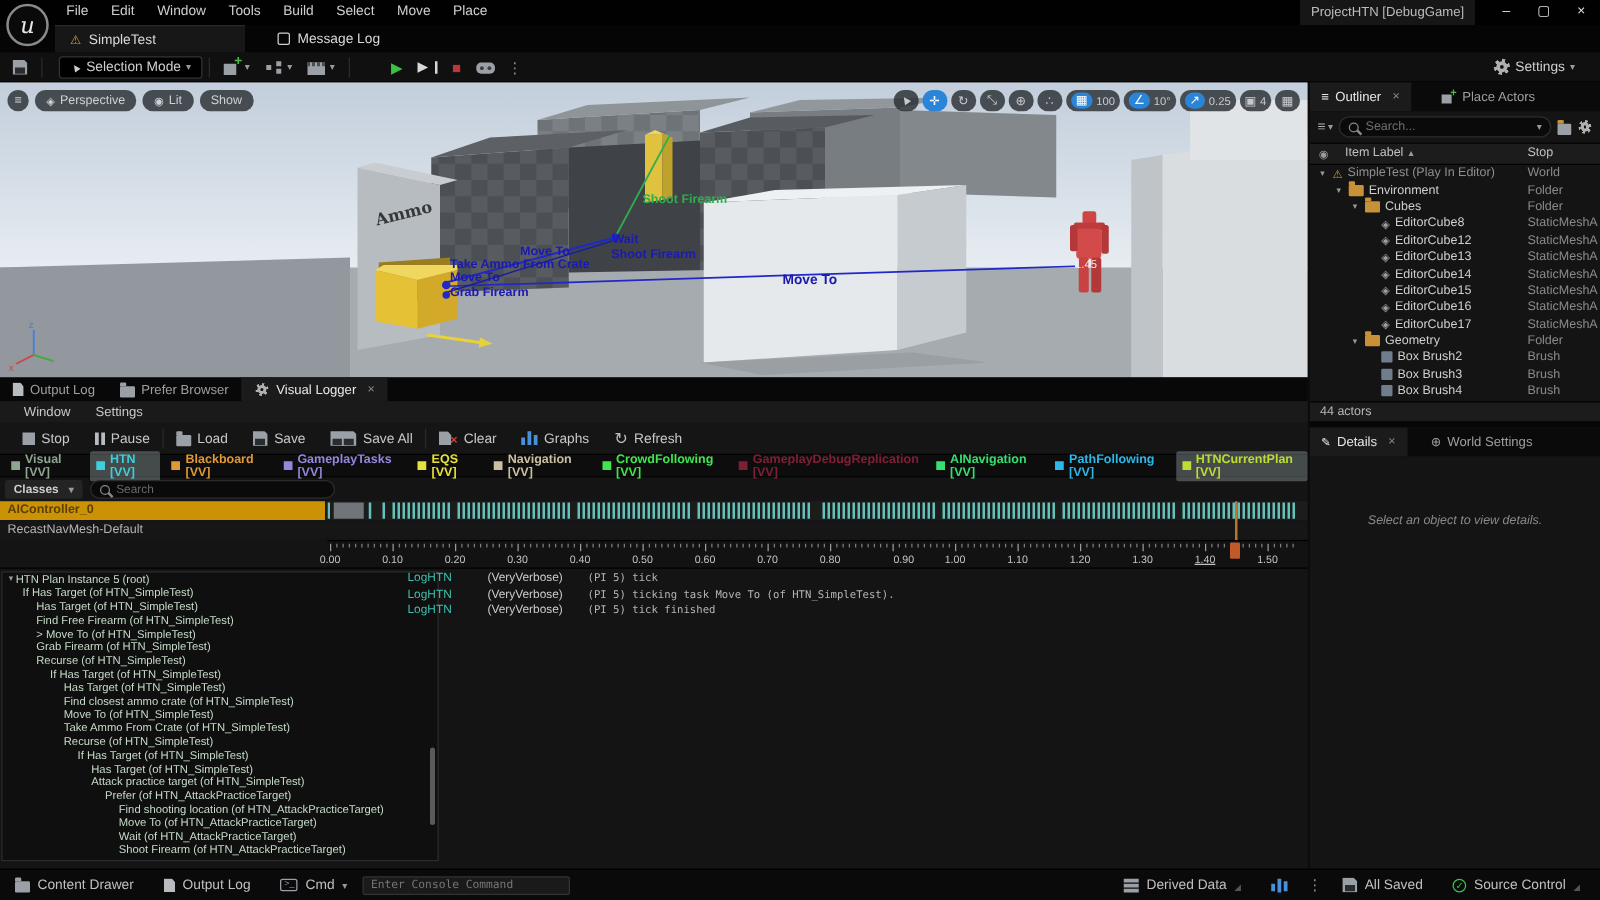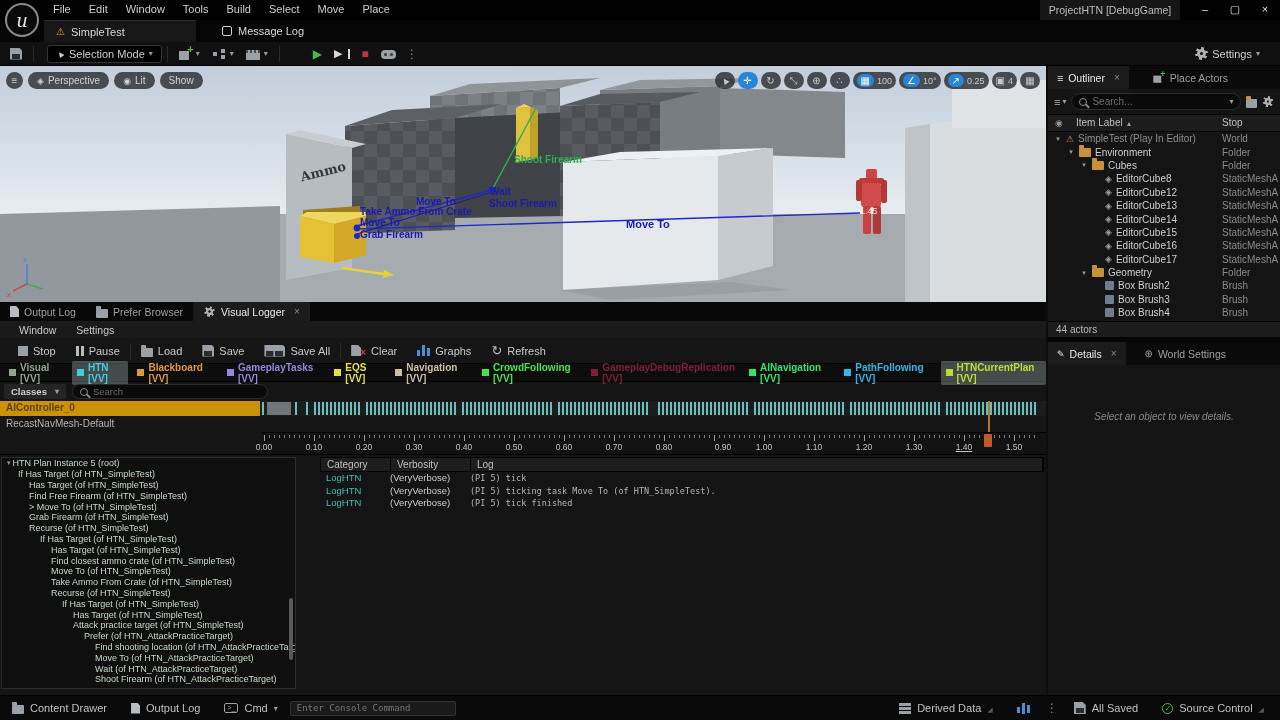--- a/index.html
+++ b/index.html
@@ -182,21 +182,21 @@
   .tlbar.s { top:2px; height:10px; }
   .tlgray { position:absolute; left:5px; top:1px; width:24px; height:13px; background:#70757a; }
   #ruler { position:absolute; left:262px; top:31px; width:784px; height:22px; background:#121212; border-top:1px solid #000; }
   .tick { position:absolute; top:2px; width:1px; height:3px; background:#7d7d7d; }
   .tick.major { height:6px; background:#9a9a9a; }
   .rlabel { position:absolute; top:9px; transform:translateX(-50%); font-size:8.5px; color:#c4c4c4; }
   .scrubline { position:absolute; left:988px; top:0; width:2px; height:31px; background:rgba(220,130,50,0.85); z-index:3; }
   .scrubhandle { position:absolute; left:984px; top:33px; width:8px; height:13px; background:#c05a28; border-radius:1px; z-index:3; }
 
   .lower { position:relative; height:238px; background:#141414; border-top:1px solid #000; }
-  #plan-tree { position:absolute; left:1px; top:2px; width:295px; height:232px; background:#0f0f0f;
+  #plan-tree { position:absolute; left:1px; top:2px; width:350px; height:232px; background:#0f0f0f;
     border:1px solid #2c2c2c; overflow:hidden; }
   .tree-row { height:10.8px; font-size:9px; color:#c6dcc9; white-space:nowrap; display:flex; align-items:center; }
   .tree-caret { font-size:7px; color:#9a9a9a; margin-right:2px; }
   .tree-scroll { position:absolute; right:2px; top:140px; width:4px; height:62px; background:#5a5a5a; border-radius:2px; }
   .logtable { position:absolute; left:320px; top:2px; right:2px; height:232px; }
   .log-head { display:grid; grid-template-columns:70px 80px 1fr; height:15px; background:#1e1e1e;
     border:1px solid #000; font-size:10px; color:#c0c0c0; }
   .log-head span { padding:1px 0 0 6px; border-right:1px solid #000; }
   .log-row { display:grid; grid-template-columns:70px 80px 1fr; height:12.5px; font-size:9.5px; }
   .log-row .cat { color:#3fbfb0; padding-left:6px; }
@@ -1142,25 +1142,20 @@
             <span>Move To (of HTN_AttackPracticeTarget)</span>
           </div>
           <div class="tree-row" style="padding-left: 93px;">
             <span>Wait (of HTN_AttackPracticeTarget)</span>
           </div>
           <div class="tree-row" style="padding-left: 93px;">
             <span>Shoot Firearm (of HTN_AttackPracticeTarget)</span>
           </div>
         </div>
       <div class="logtable">
-        <div class="log-head" id="log-head">
-            <span>Category</span>
-            <span>Verbosity</span>
-            <span>Log</span>
-          </div>
         <div id="log-rows">
             <div class="log-row">
               <span class="cat">LogHTN</span>
               <span class="verb">(VeryVerbose)</span>
               <span class="msg">(PI 5) tick</span>
             </div>
             <div class="log-row">
               <span class="cat">LogHTN</span>
               <span class="verb">(VeryVerbose)</span>
               <span class="msg">(PI 5) ticking task Move To (of HTN_SimpleTest).</span>

